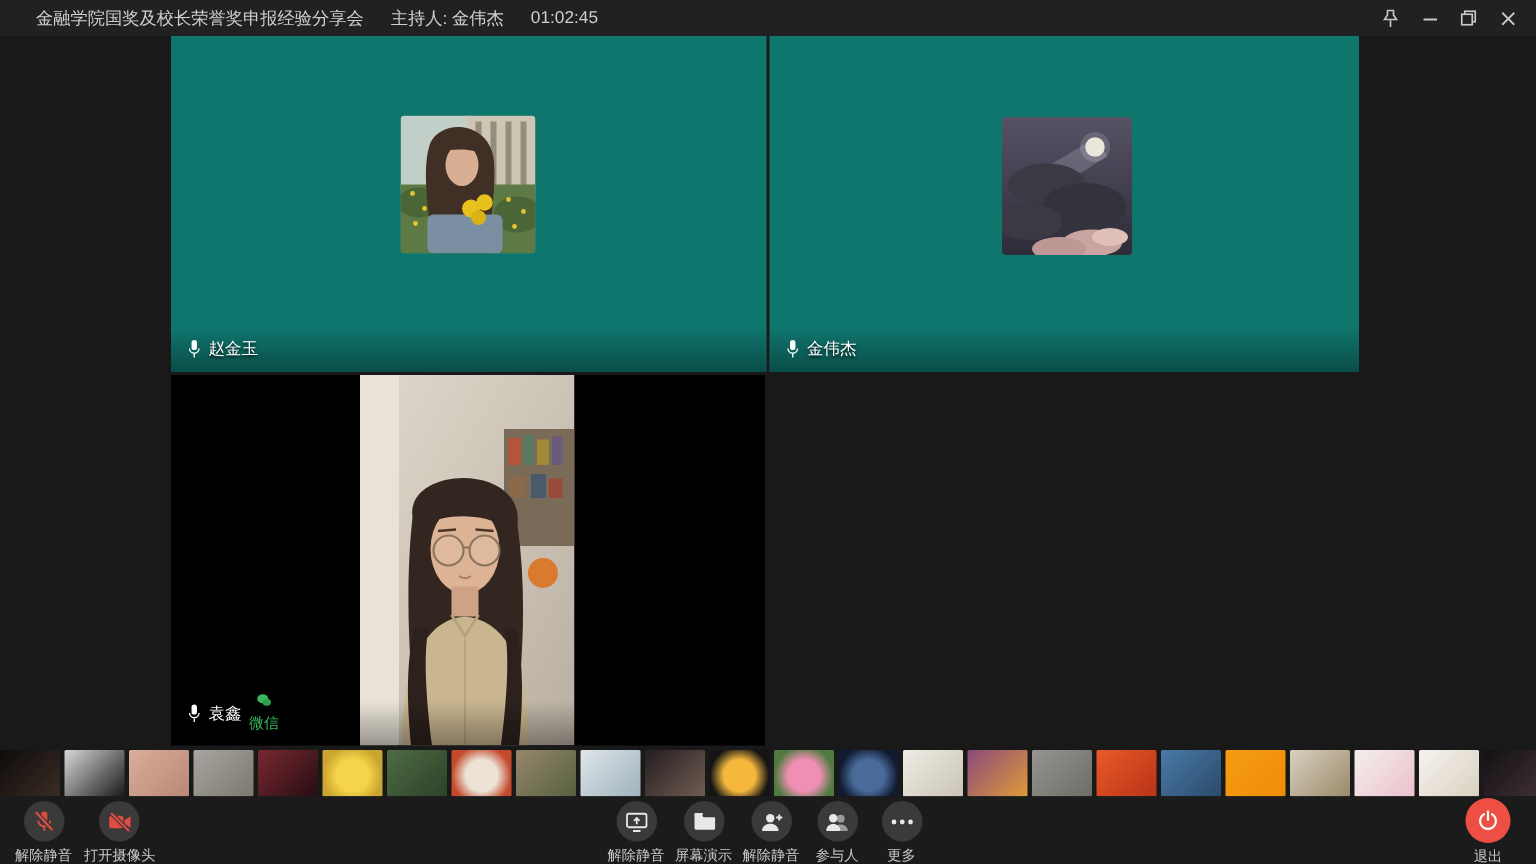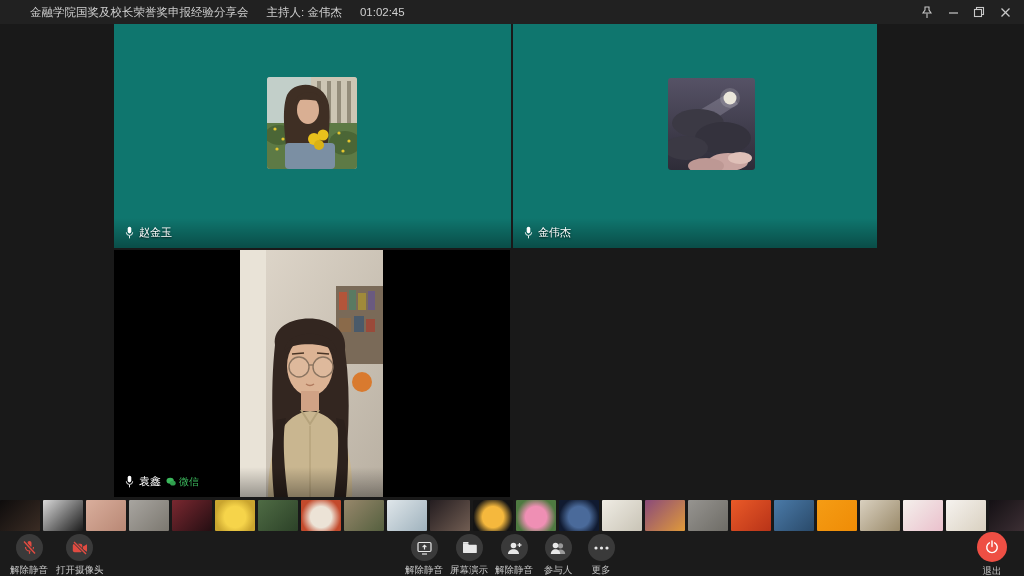--- a/index.html
+++ b/index.html
@@ -1,32 +1,32 @@
 <!DOCTYPE html>
 <html><head>
 <meta charset="utf-8">
 <style>
   * { margin:0; padding:0; box-sizing:border-box; }
   html,body { width:1024px; height:576px; overflow:hidden; }
   body { background:#191919; font-family:"Liberation Sans","DejaVu Sans",sans-serif; position:relative; }
 
   
   .titlebar { position:absolute; top:0; left:0; width:1024px; height:24px;
-    background:#212121; display:flex; align-items:center; padding-left:30px; z-index:30; }
+    background:#212121; display:flex; align-items:center; padding-left:24px; z-index:30; }
   .titlebar .tb-text { color:#cfcfcf; font-size:11.5px; margin-right:18px; white-space:nowrap; }
   .win-controls { position:absolute; right:6px; top:0; height:24px; display:flex; align-items:center; }
   .win-btn { width:26px; height:24px; display:flex; align-items:center; justify-content:center; cursor:pointer; }
   .win-btn svg { display:block; }
 
   
   .tile { position:absolute; overflow:hidden; }
   .tile-gray { background:#0f766e; }
   .tile-black { background:#000000; }
   #tile1 { left:114px; top:24px; width:397px; height:224px; }
-  #tile2 { left:513px; top:24px; width:364px; height:224px; }
+  #tile2 { left:513px; top:24px; width:393px; height:224px; }
   #tile3 { left:114px; top:250px; width:396px; height:247px; }
   .tile-shade { position:absolute; left:0; right:0; bottom:0; height:30px;
     background:linear-gradient(transparent, rgba(0,0,0,0.35)); pointer-events:none; }
   .avatar-box { position:absolute; border-radius:3px; overflow:hidden; }
   #avatar1 { left:153px; top:53px; width:90px; height:92px; }
   #avatar2 { left:155px; top:54px; width:87px; height:92px; }
   #videofeed { position:absolute; left:126px; top:0; width:143px; height:247px; }
   .name-tag { position:absolute; left:11px; bottom:8px; display:flex; align-items:center;
     gap:5px; color:#fff; font-size:11px; text-shadow:0 1px 2px rgba(0,0,0,.8); z-index:5; }
   .wechat-badge { display:flex; align-items:center; gap:3px; font-size:10px; }
@@ -192,21 +192,21 @@
     </svg>
   </div>
   <div class="tile-shade"></div>
   <div class="name-tag">
     <svg width="9" height="13" viewBox="0 0 10 14">
         <rect x="3" y="0.5" width="4" height="7.5" rx="2" fill="#fff"></rect>
         <path d="M1.5 6.8a3.5 3.5 0 0 0 7 0" stroke="#fff" stroke-width="1" fill="none"></path>
         <line x1="5" y1="10.8" x2="5" y2="13.5" stroke="#fff" stroke-width="1"></line>
       </svg>
     <span>袁鑫</span>
-    <span class="wechat-badge" style="color:#3bb75c;">
+    <span class="wechat-badge" style="color:#3bb75c;flex-direction:column;">
       <svg width="10" height="10" viewBox="0 0 12 12">
           <ellipse cx="5" cy="4.6" rx="4.4" ry="3.6" fill="#3bb75c"></ellipse>
           <ellipse cx="8.2" cy="7.4" rx="3.4" ry="2.8" fill="#2f9e4d"></ellipse>
         </svg>
       <span>微信</span>
     </span>
   </div>
 </div>
 
 <div class="thumb-row" id="thumb-row">

